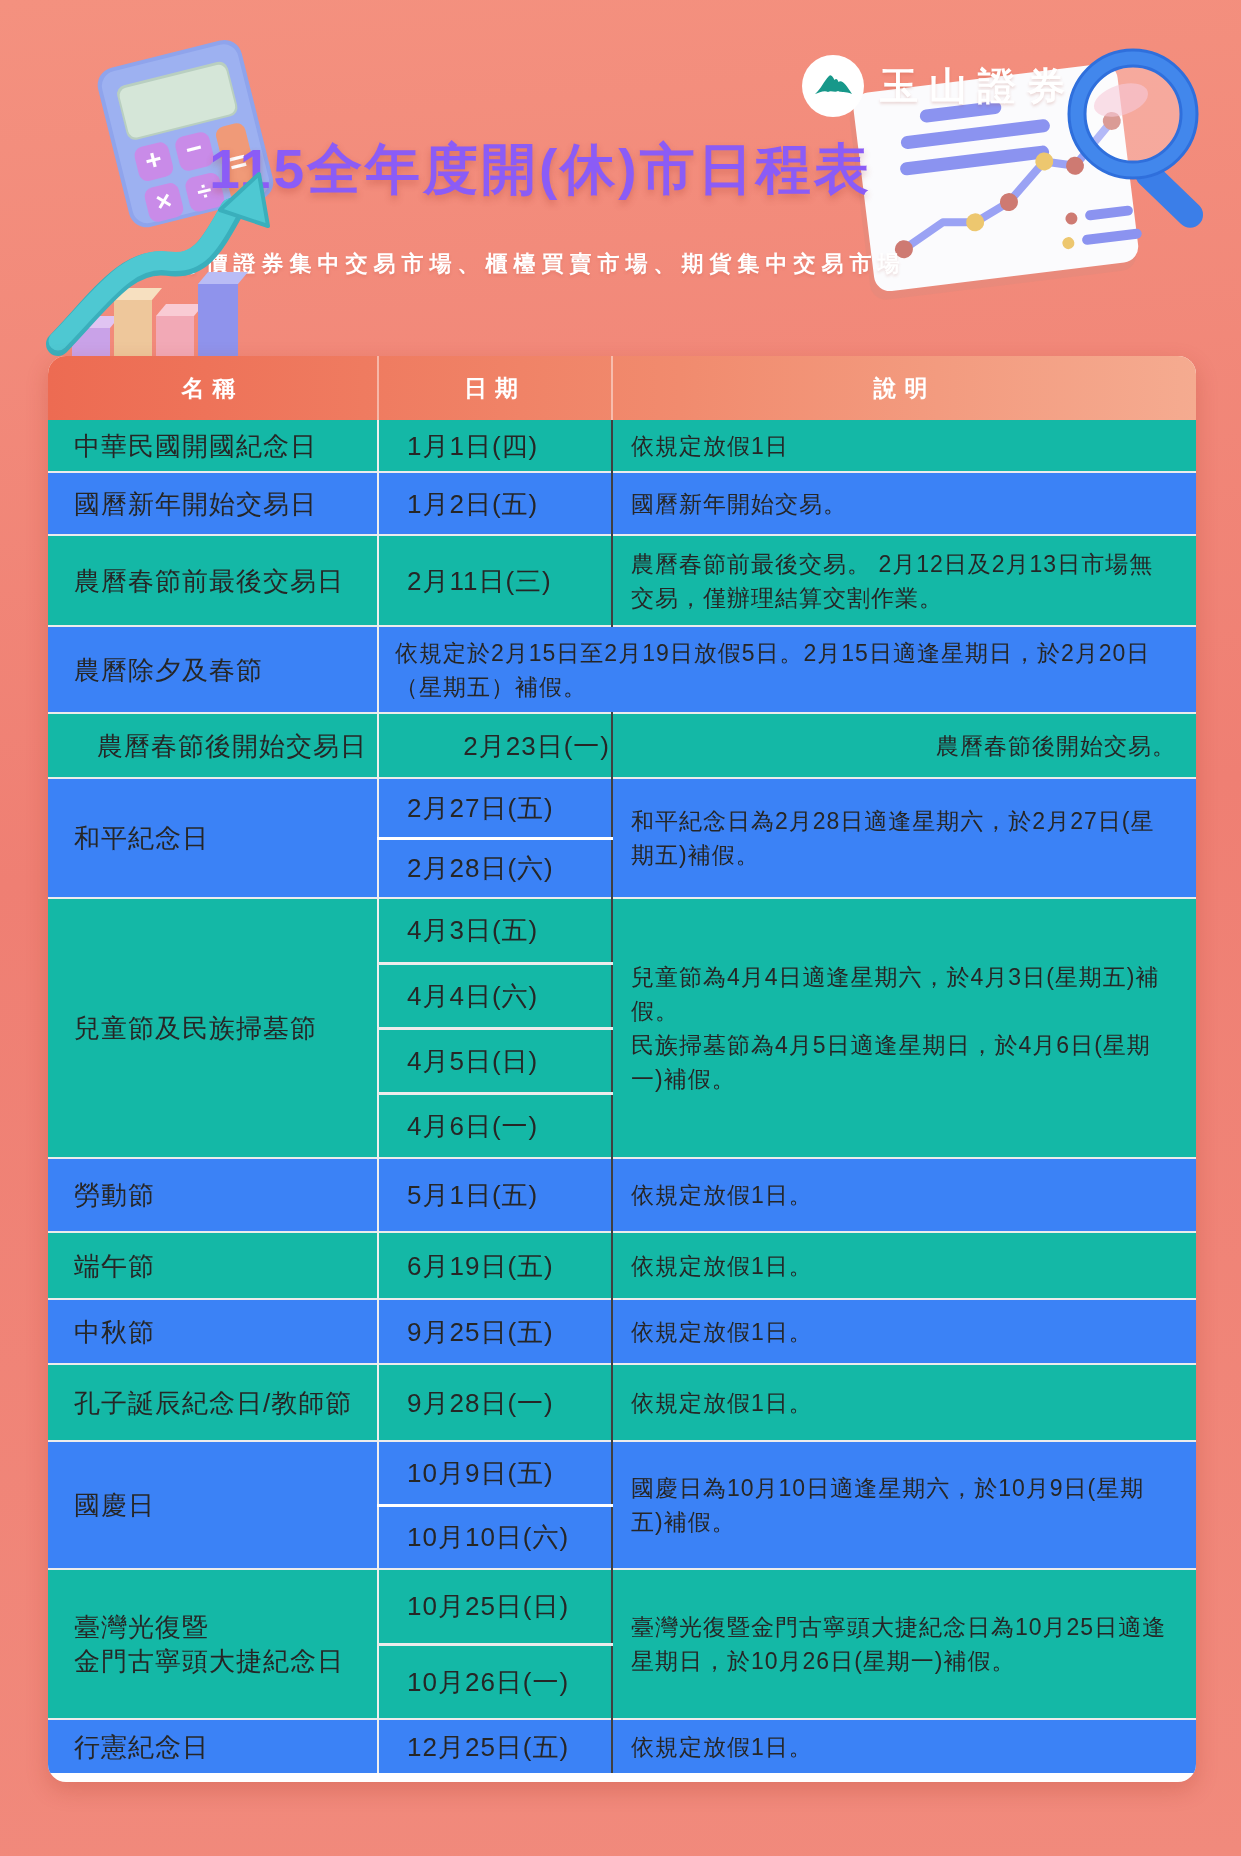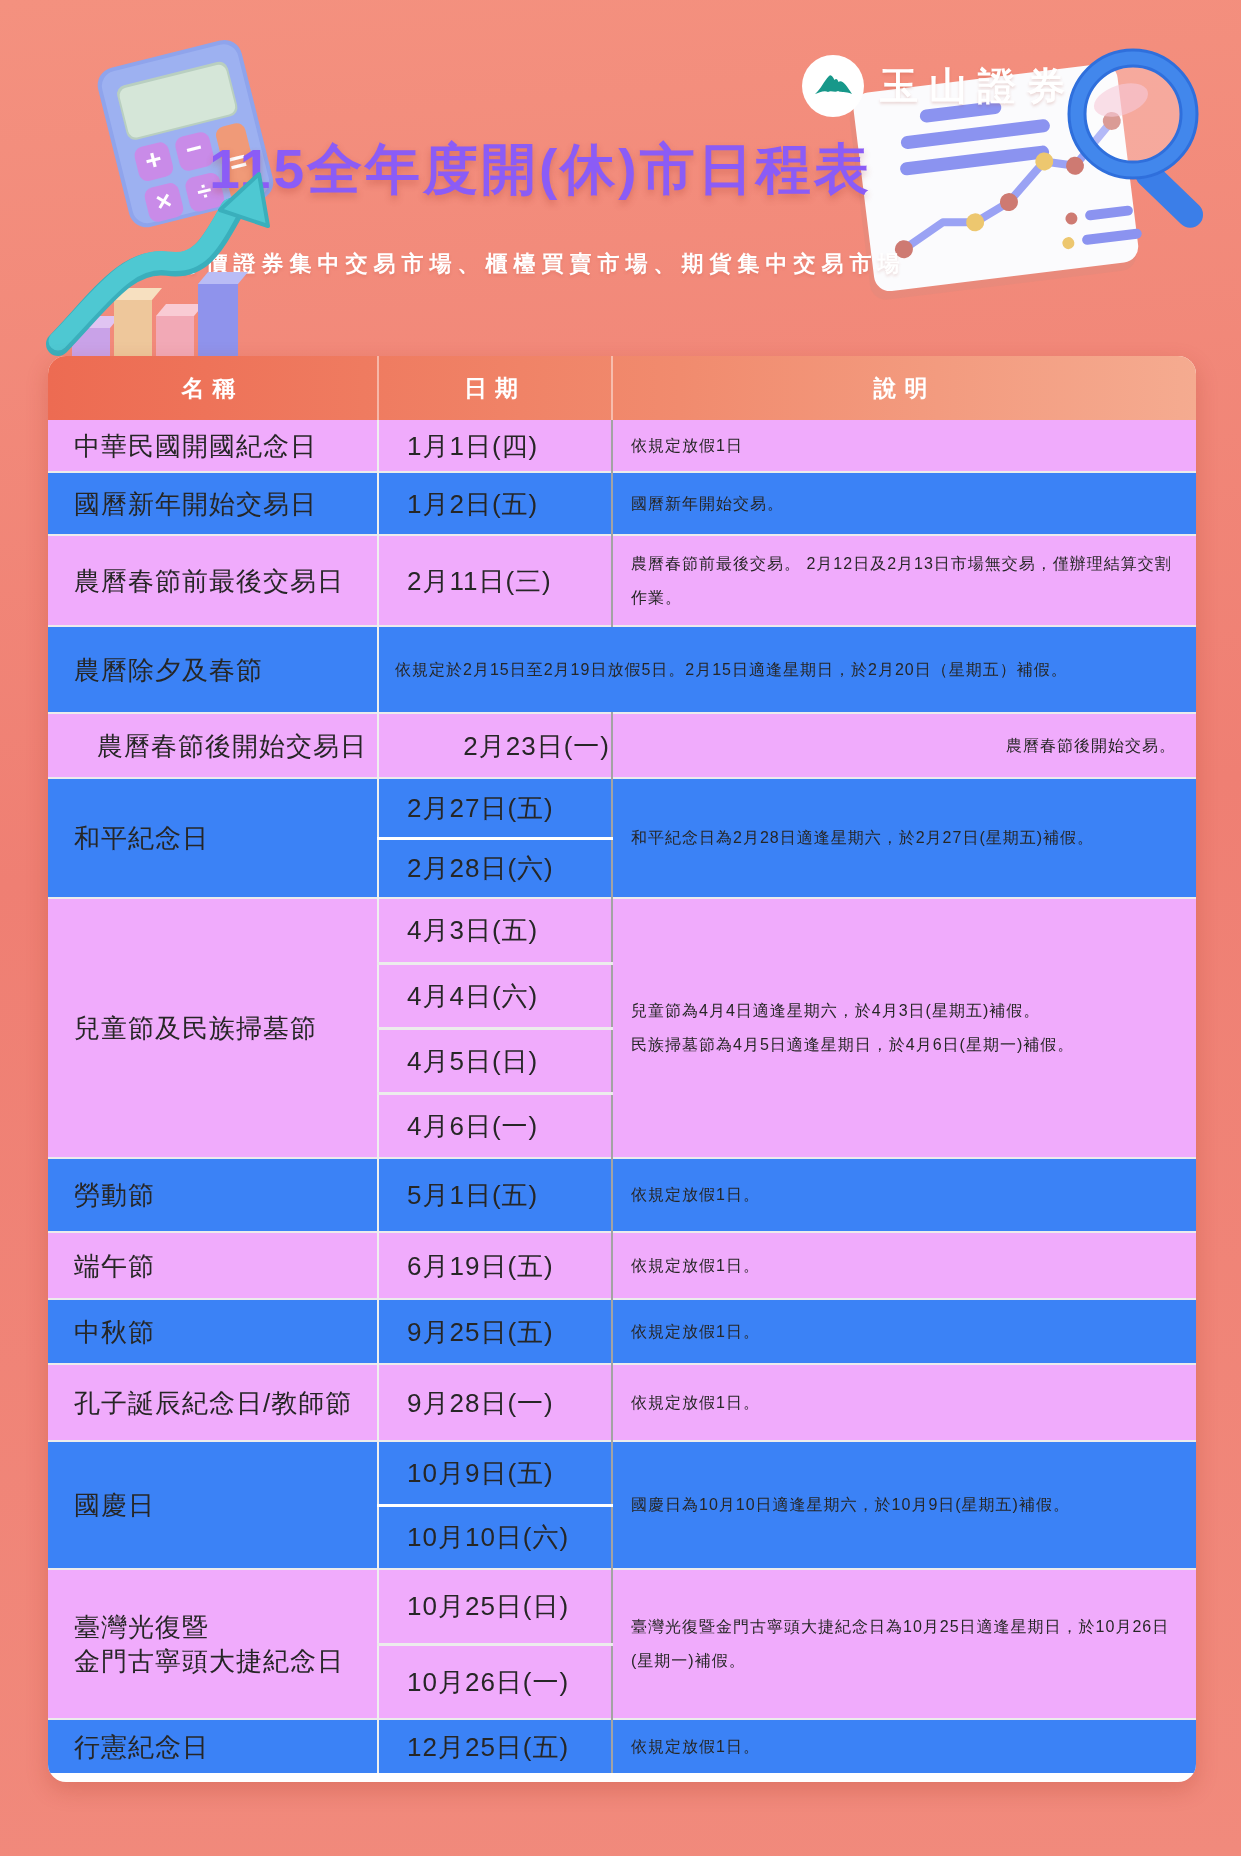--- a/index.html
+++ b/index.html
@@ -52,25 +52,25 @@
   thead th{
     color:#ffffff;font-size:23px;font-weight:600;letter-spacing:8px;text-align:center;
     border-left:2px solid rgba(255,255,255,0.45);
   }
   thead th:first-child{border-left:none;}
   td.cell{
     color:#262626;font-size:26px;font-weight:500;letter-spacing:1px;
     vertical-align:middle;line-height:34px;
   }
   td.name{padding-left:26px;padding-right:10px;white-space:pre-line;}
-  td.date{padding-left:28px;border-left:2px solid #efefef;border-right:2px solid #a3a3a3;}
-  td.desc{padding-left:18px;padding-right:20px;font-size:16px;white-space:pre-line;}
+  td.date{padding-left:28px;border-left:2px solid #efefef;border-right:2px solid #404040;}
+  td.desc{padding-left:18px;padding-right:20px;font-size:23px;white-space:pre-line;}
   td.desc.merged{border-left:2px solid #efefef;padding-left:16px;padding-right:24px;}
   tr.g-pink td{background:#3b82f6;}
-  tr.g-white td{background:#f0abfc;}
+  tr.g-white td{background:#14b8a6;}
   tr.group-first td{border-top:2px solid #ececec;}
   tbody tr:first-child td{border-top:none;}
   td.date.sub{border-top:3px solid #ececec;}
   tr.g-pink td.date.sub{border-top-color:#ffffff;}
 </style>
 </head>
 <body>
 
 <svg class="decor decor-calc" width="230" height="220" viewBox="0 0 230 220">
   <g transform="rotate(-14 115 110)">

